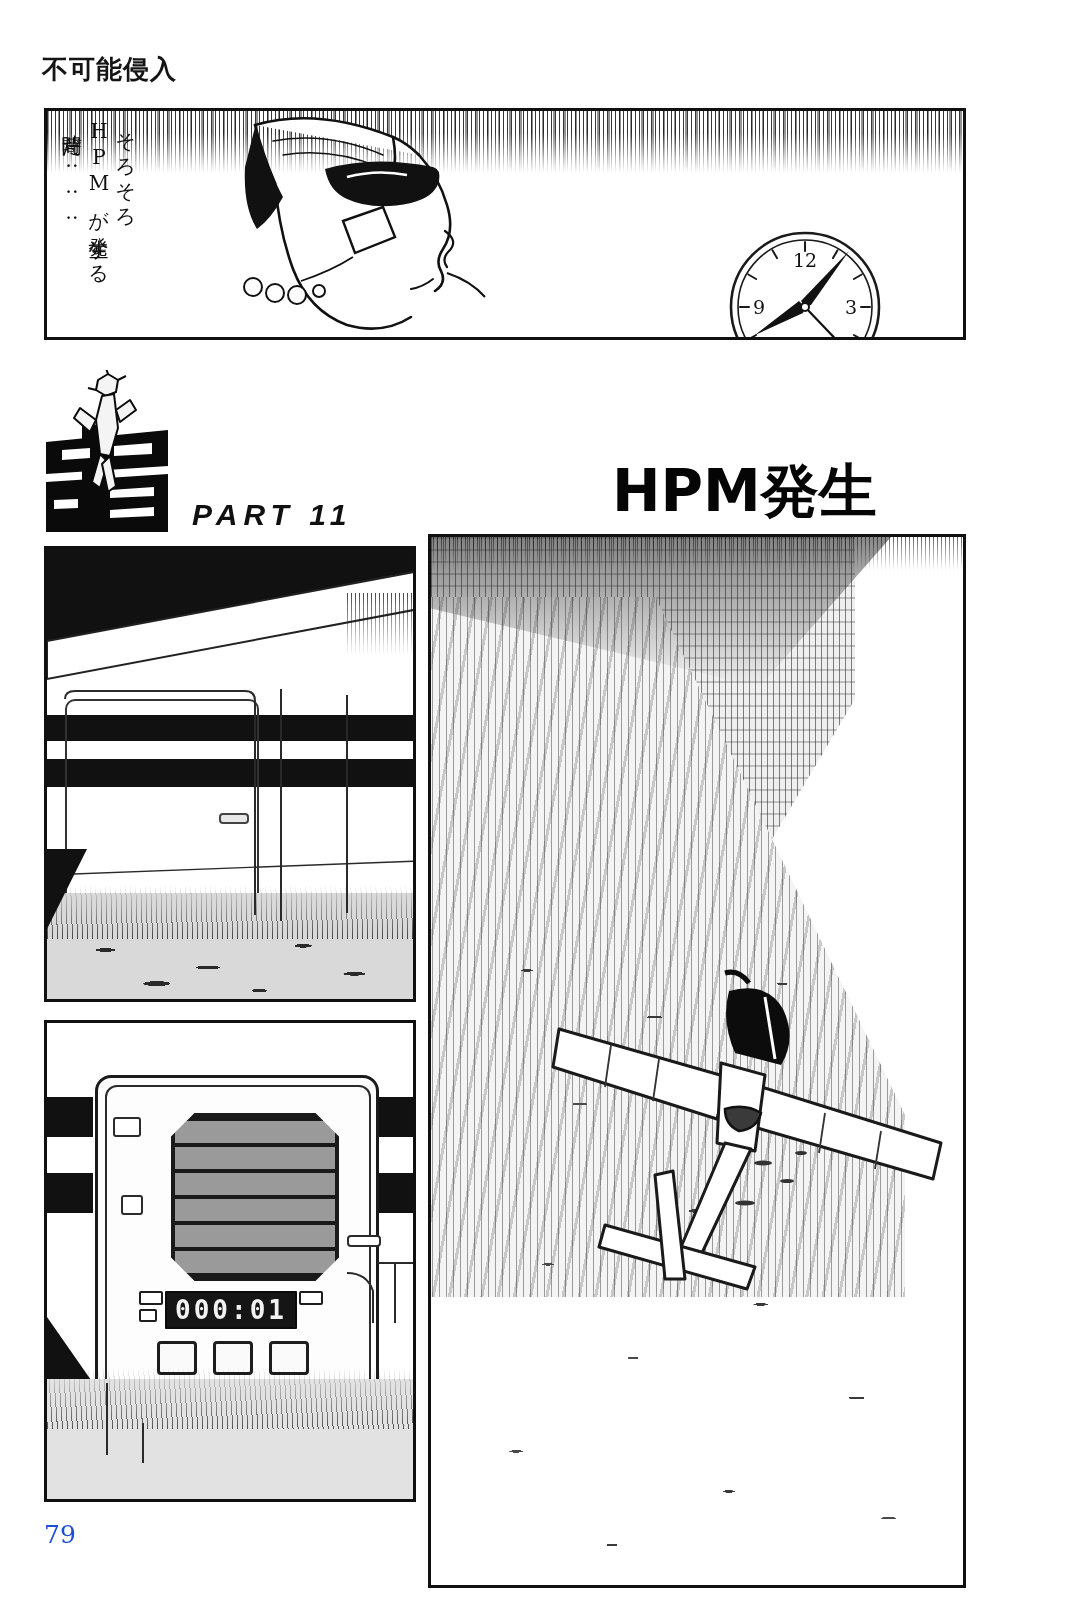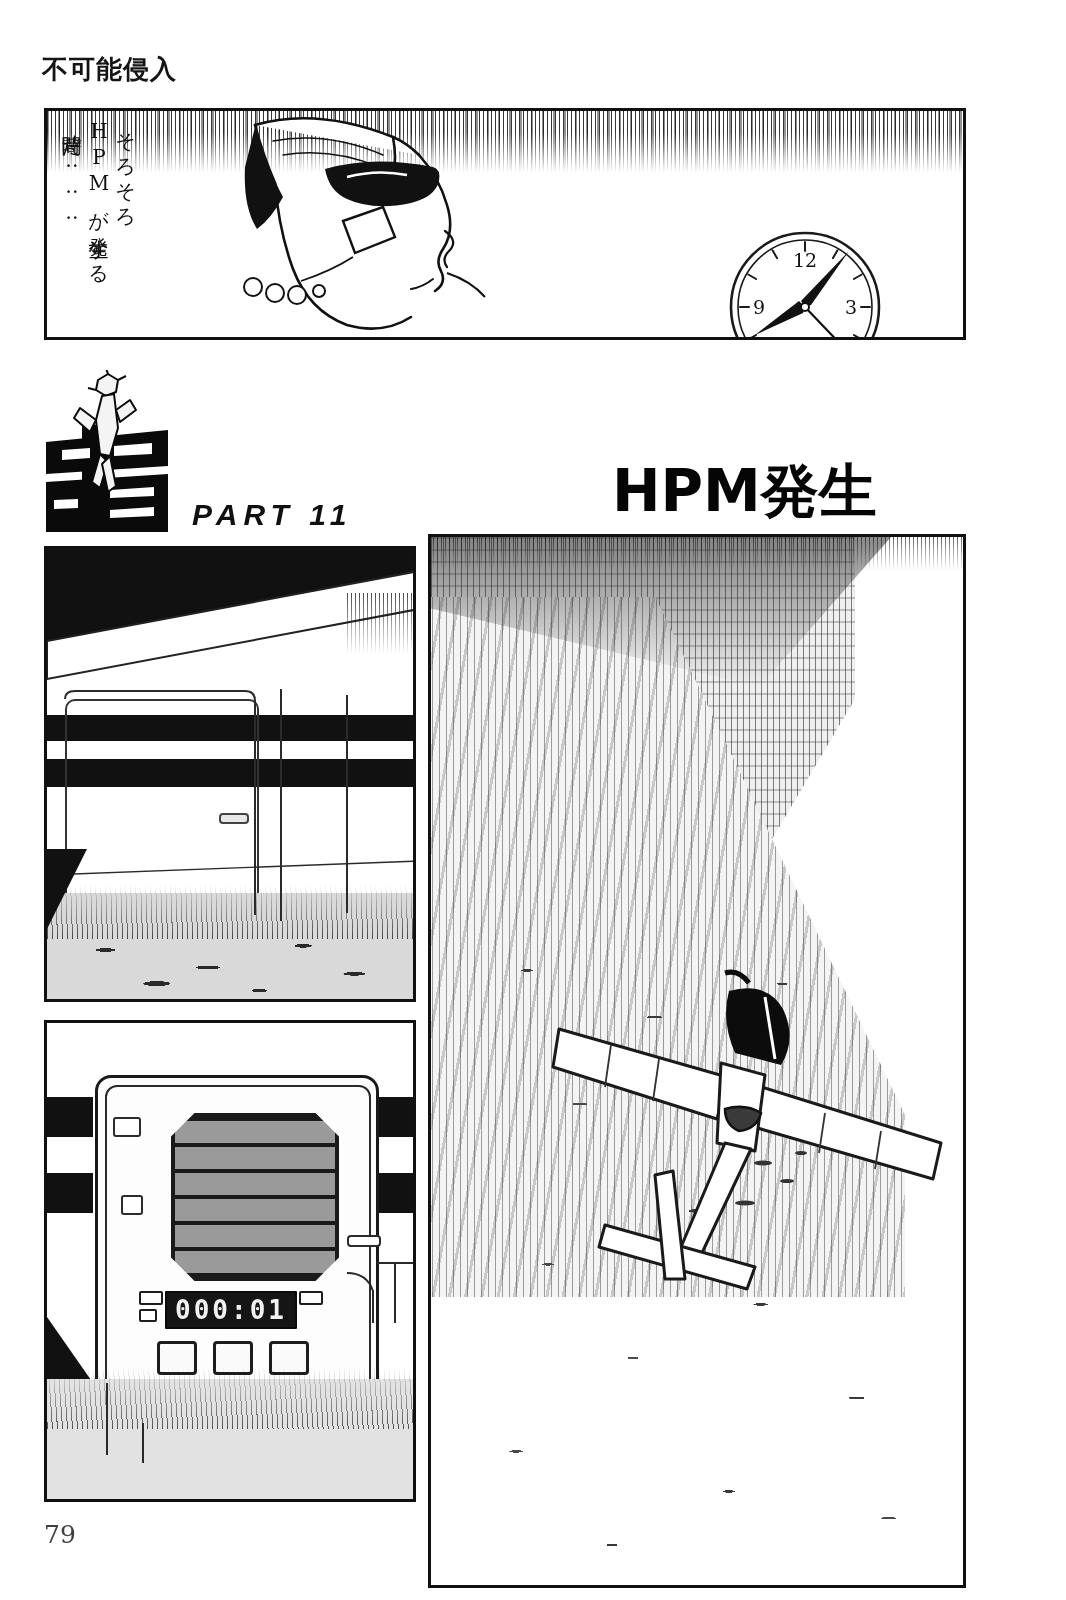--- a/index.html
+++ b/index.html
@@ -34,21 +34,21 @@
     font-family: Liberation Mono, monospace;
     white-space: nowrap;
   }
 
   
   .page-number {
     position: absolute;
     left: 44px;
     top: 1520px;
     font-size: 25px;
-    color: #404040;
+    color: #1d4ed8;
     font-family: "DejaVu Serif", serif;
   }
 
   
   .panel {
     position: absolute;
     border: 3px solid #101010;
     background: #ffffff;
     overflow: hidden;
     box-sizing: border-box;

